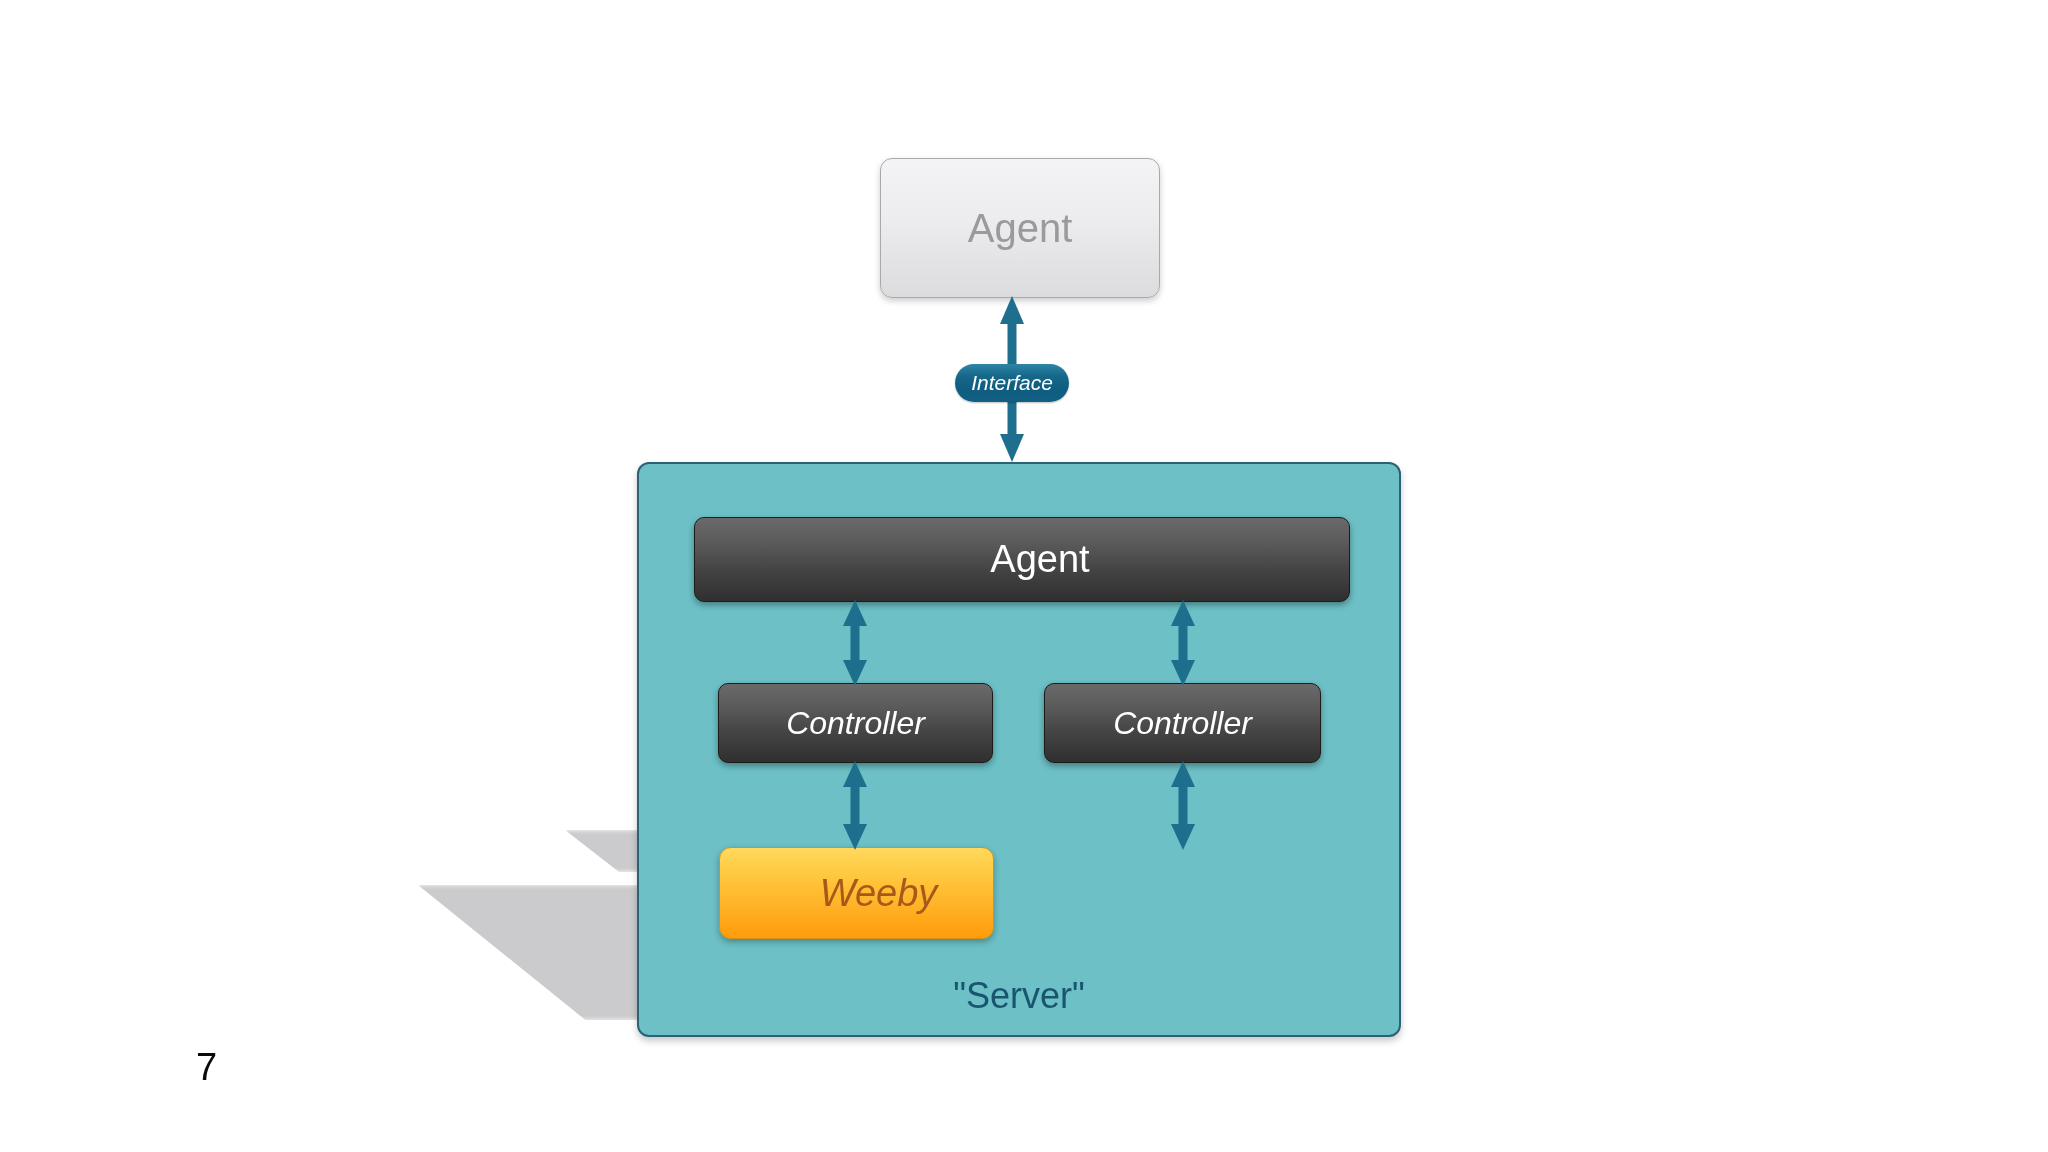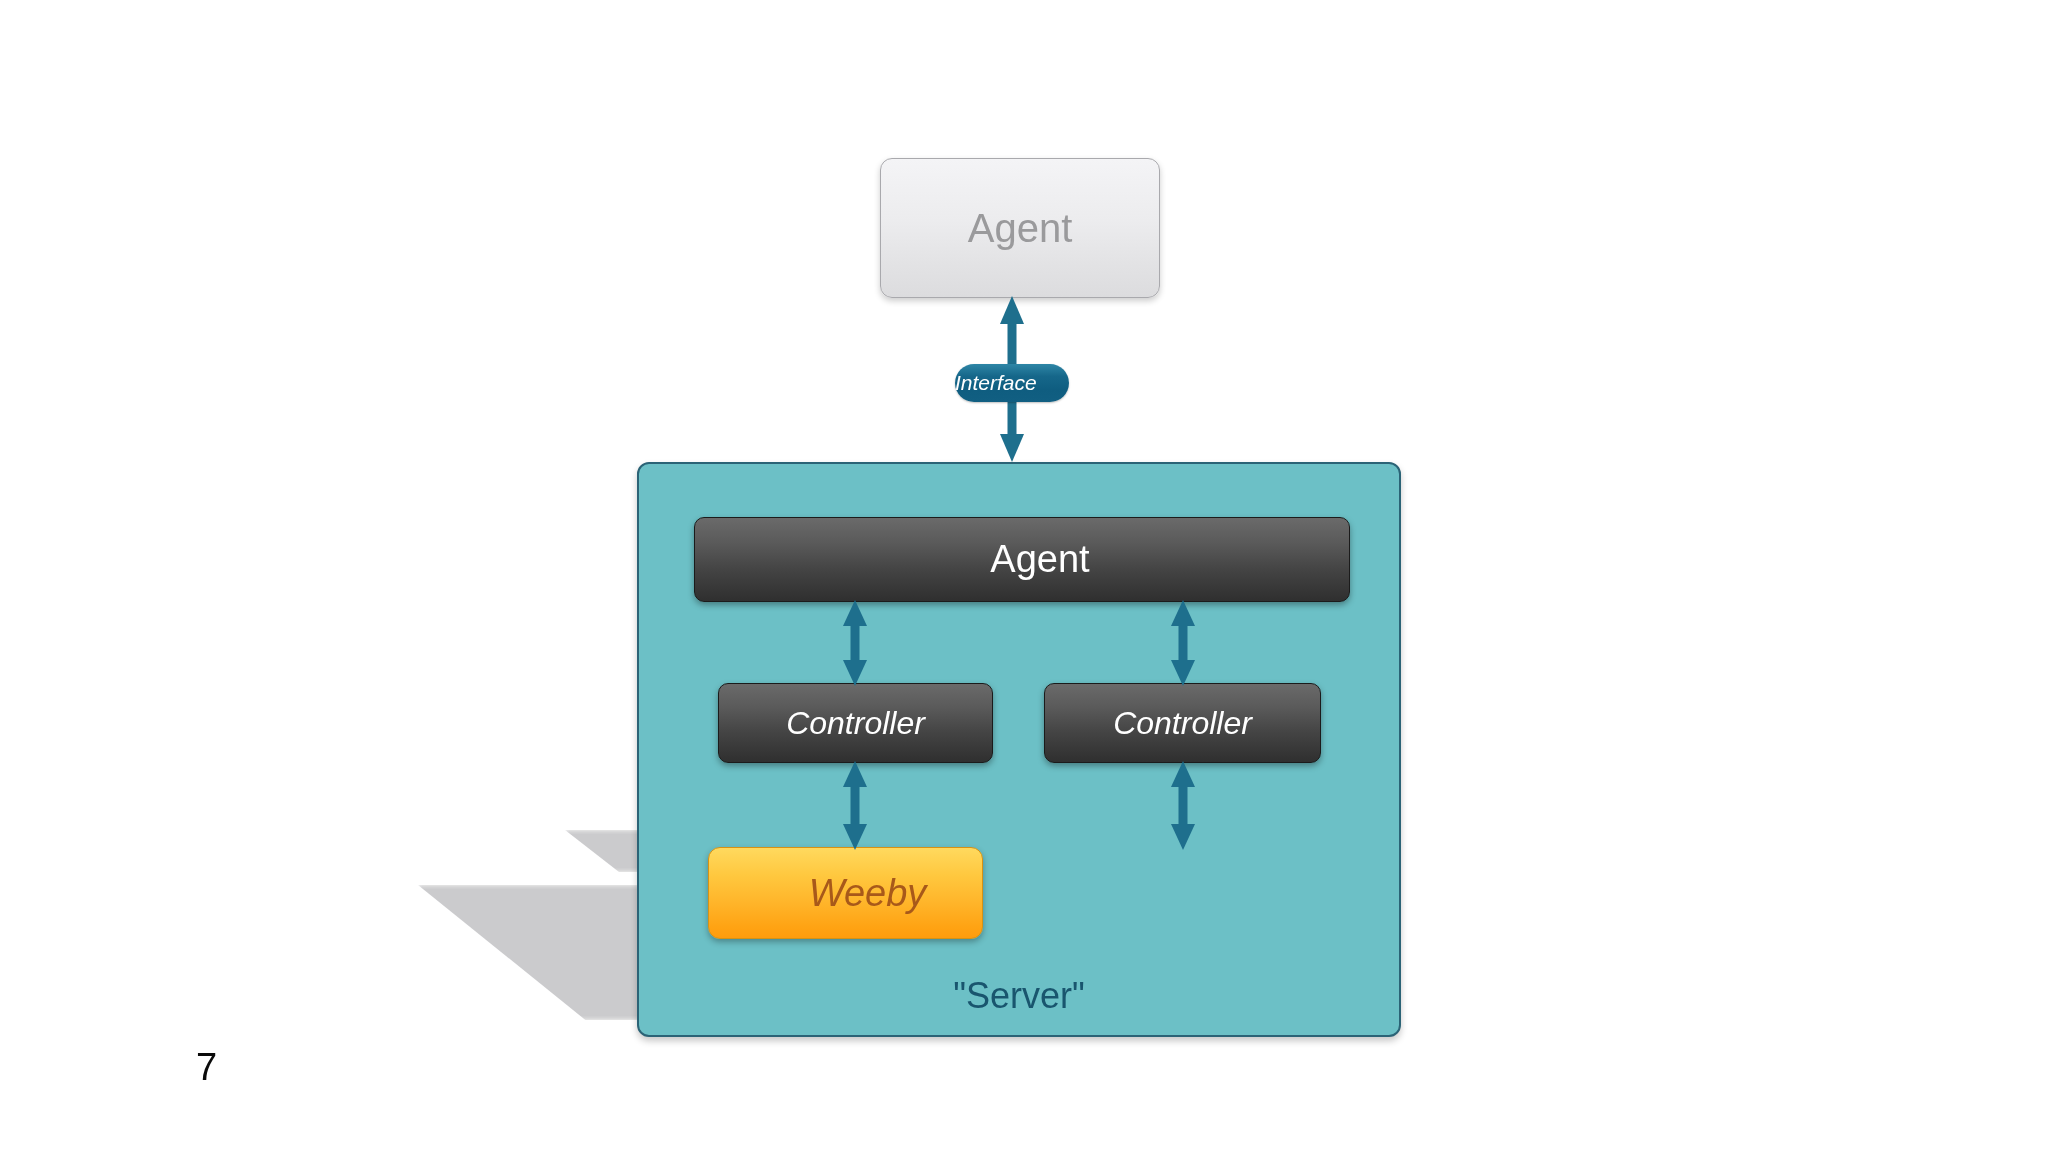--- a/index.html
+++ b/index.html
@@ -114,20 +114,21 @@
   .interface-pill {
     position: absolute;
     left: 955px;
     top: 364px;
     width: 114px;
     height: 38px;
     border-radius: 19px;
     background: linear-gradient(to bottom, #2e86a6 0%, #16678a 32%, #0f5d80 68%, #115f82 100%);
     display: flex;
     align-items: center;
+    justify-content: center;
     box-shadow: 0 1px 2px rgba(0,0,0,0.25);
   }
   .interface-pill .label {
     font-size: 21px;
     font-style: italic;
     color: #ffffff;
     font-weight: normal;
   }
 
   
@@ -227,21 +228,21 @@
     </div>
 
     <div class="dark-node ctrl-left" style="left:79px; top:219px;">
       <span class="label">Controller</span>
     </div>
 
     <div class="dark-node ctrl-right" style="left:405px; top:219px;">
       <span class="label">Controller</span>
     </div>
 
-    <div class="orange-node weeby-node" style="left:69px; top:383px;padding-left:44px;">
+    <div class="orange-node weeby-node" style="left:80px; top:383px;padding-left:44px;">
       <span class="label">Weeby</span>
     </div>
 
 
     <div class="varrow" style="left:203px; top:136px; width:26px; height:86px;">
       <svg width="26" height="86" viewBox="0 0 26 86">
         <line x1="13" y1="18" x2="13" y2="68" stroke="#1e6f8d" stroke-width="9"></line>
         <polygon points="13,0 25,26 1,26" fill="#1e6f8d"></polygon>
         <polygon points="13,86 25,60 1,60" fill="#1e6f8d"></polygon>
       </svg>

